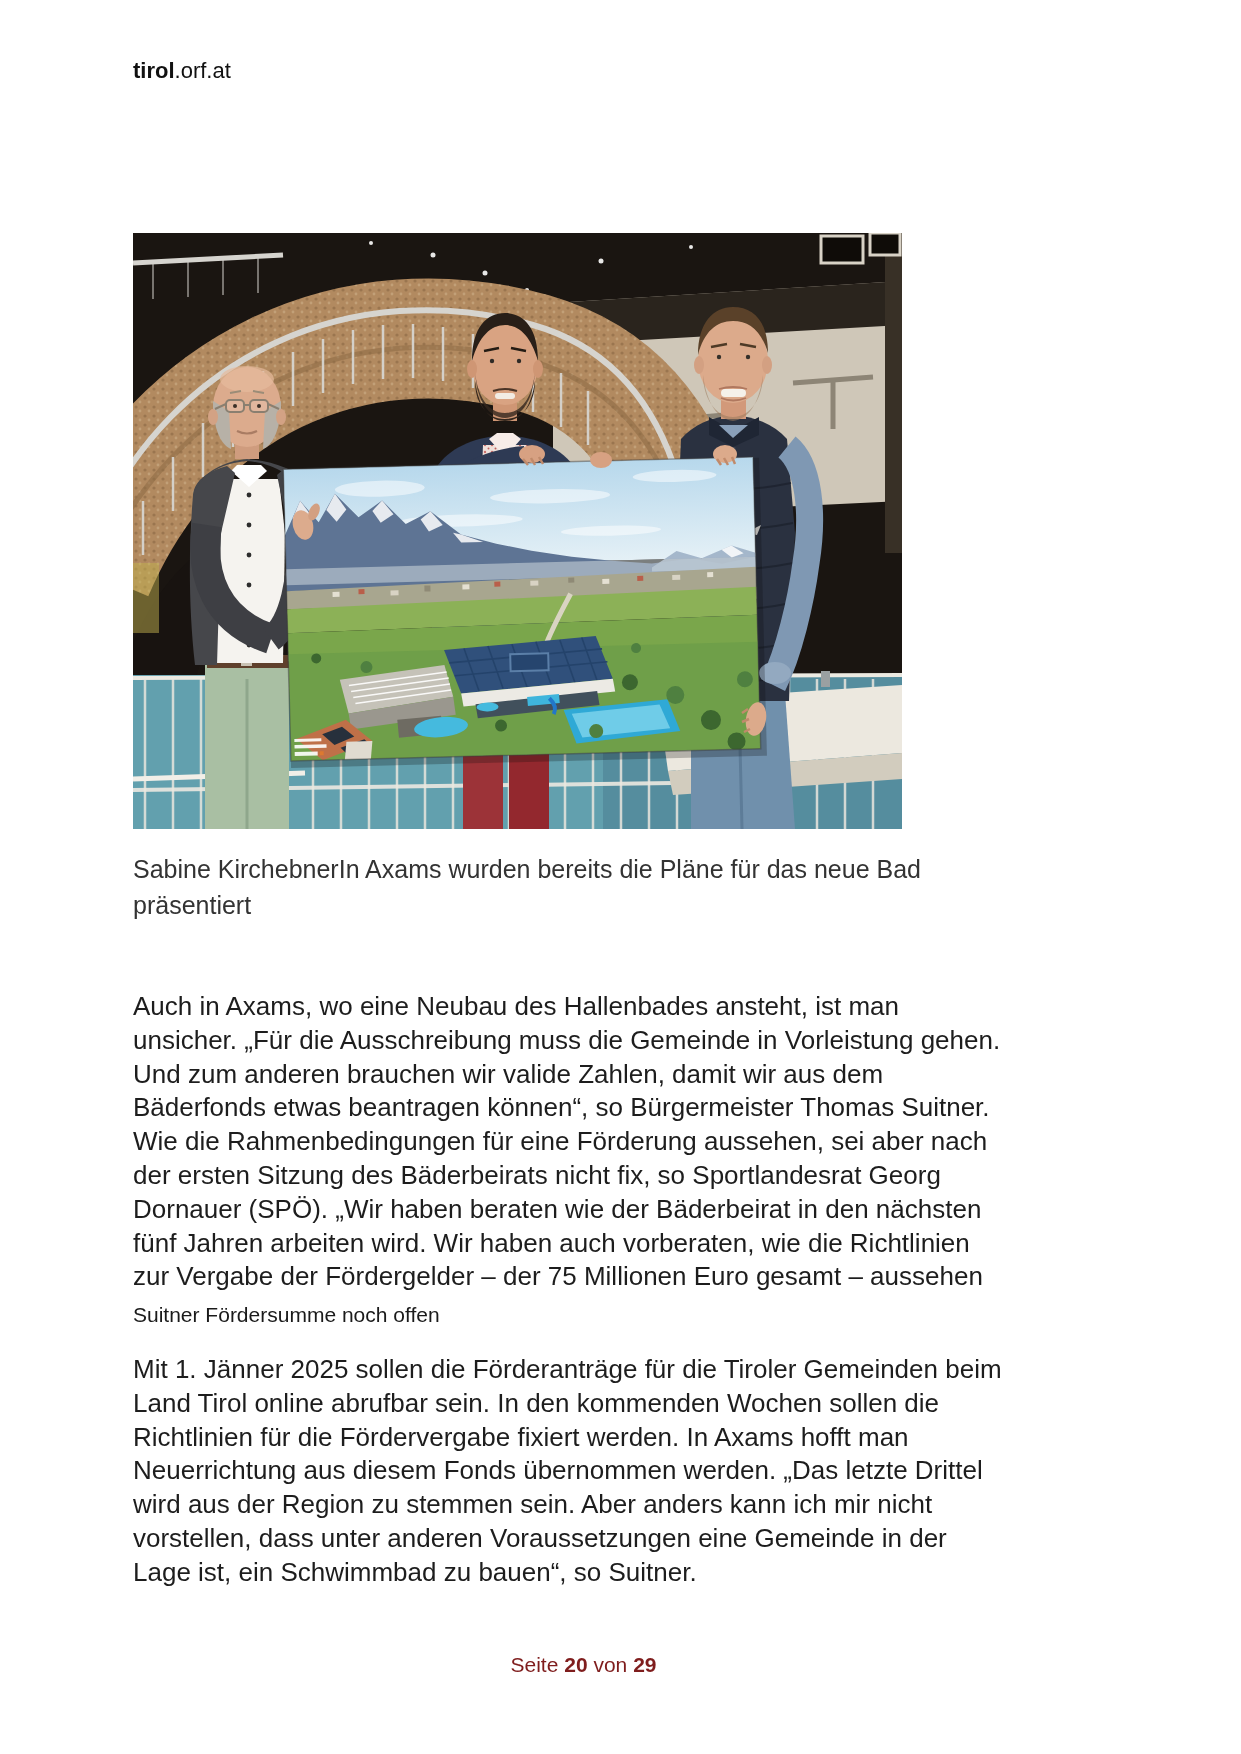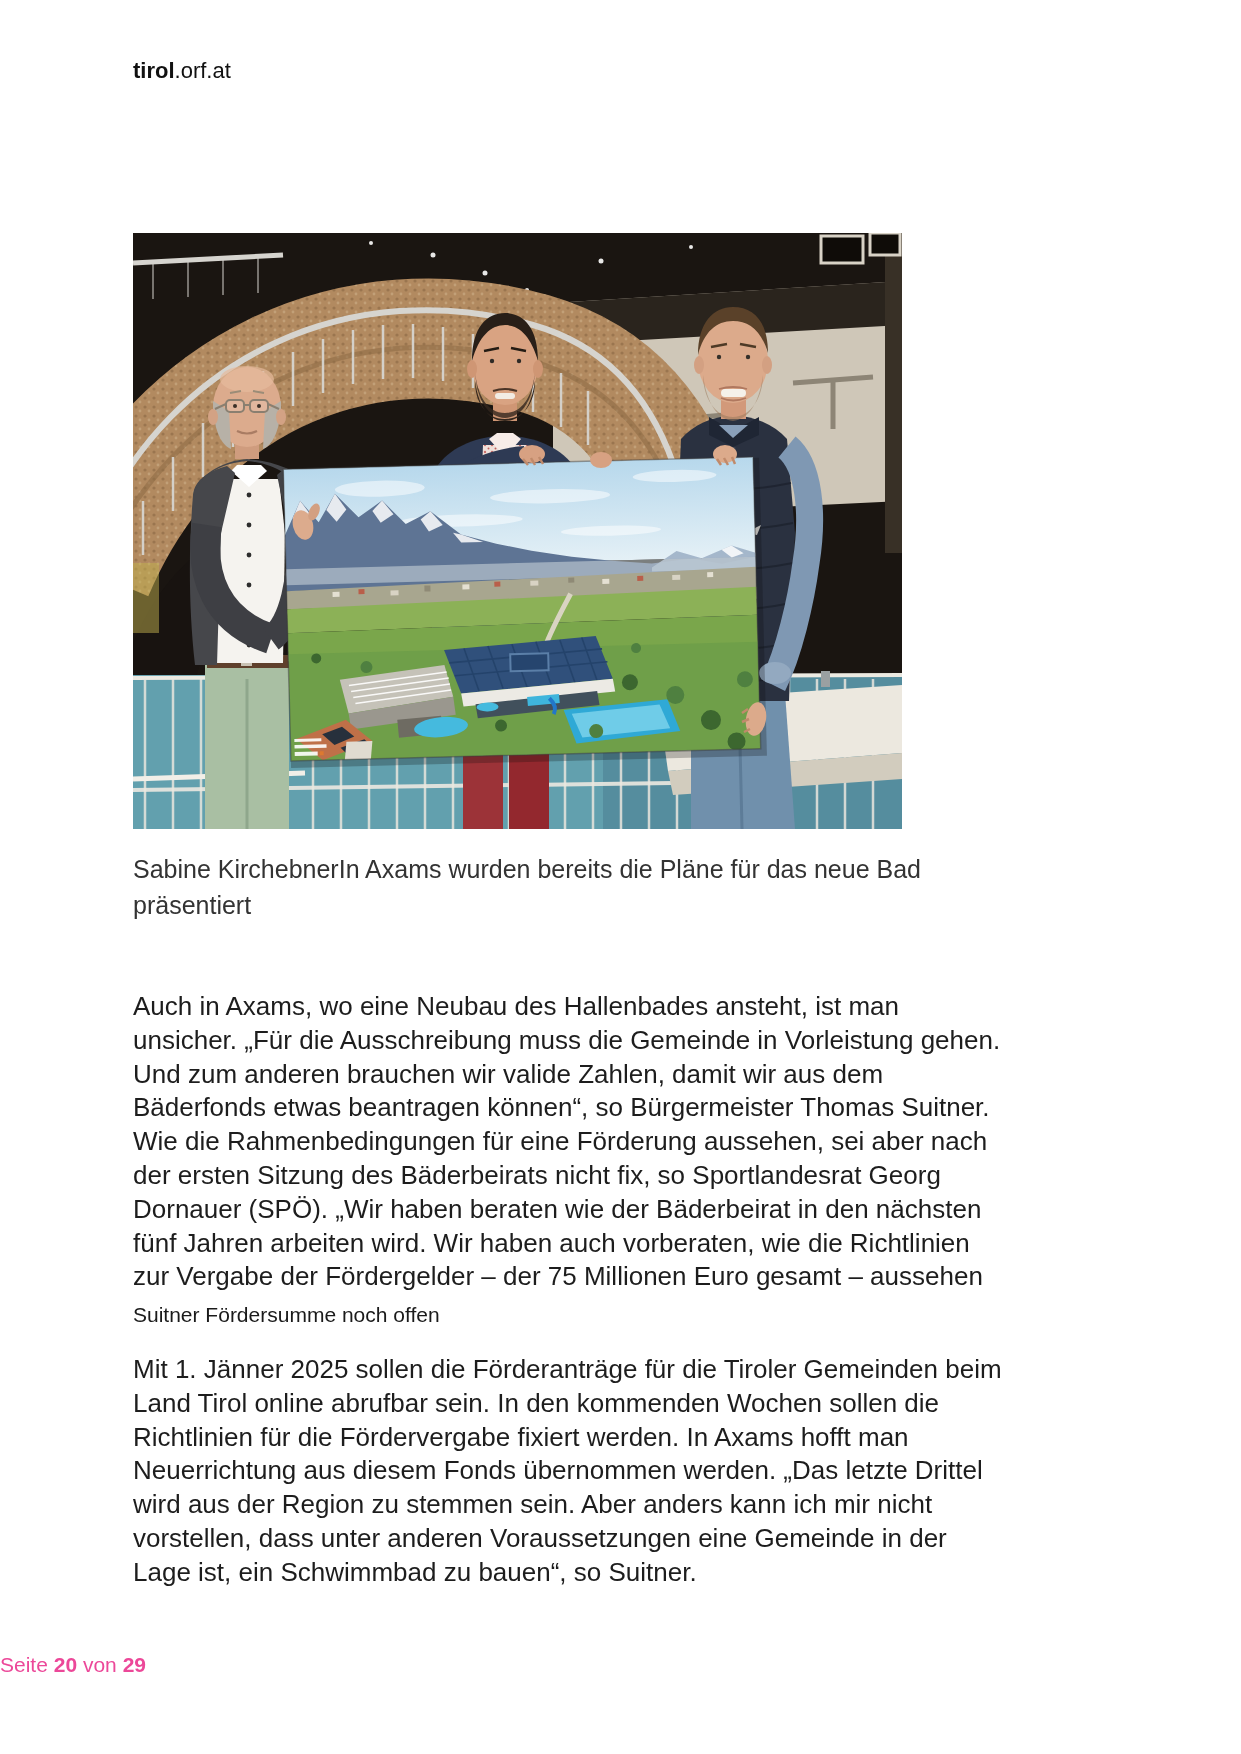--- a/index.html
+++ b/index.html
@@ -8,21 +8,21 @@
     font-family:"Liberation Sans", sans-serif;color:#1c1c1c;overflow:hidden;
   }
   .site-header{position:absolute;left:133px;top:58px;font-size:22px;color:#111;}
   .site-header b{font-weight:bold;}
   .photo-wrap{position:absolute;left:133px;top:233px;width:769px;height:596px;}
   .caption{position:absolute;left:133px;top:851px;width:960px;font-size:25px;line-height:36px;color:#333333;}
   .body-par{position:absolute;left:133px;width:1010px;font-size:26px;line-height:33.8px;color:#1d1d1d;}
   #par1{top:990px;}
   #par2{top:1353px;}
   .subheading{position:absolute;left:133px;top:1303px;font-size:21px;color:#1a1a1a;}
-  .page-footer{position:absolute;left:0;top:1653px;width:1167px;text-align:left;font-size:21px;color:#ec4899;}
+  .page-footer{position:absolute;left:0;top:1653px;width:1167px;text-align:center;font-size:21px;color:#7f1d1d;}
   .page-footer b{font-weight:bold;}
 </style>
 </head>
 <body>
 
 <div id="page">
 
   <div class="site-header"><b>tirol</b><span>.orf.at</span></div>
 
   <div class="photo-wrap">

